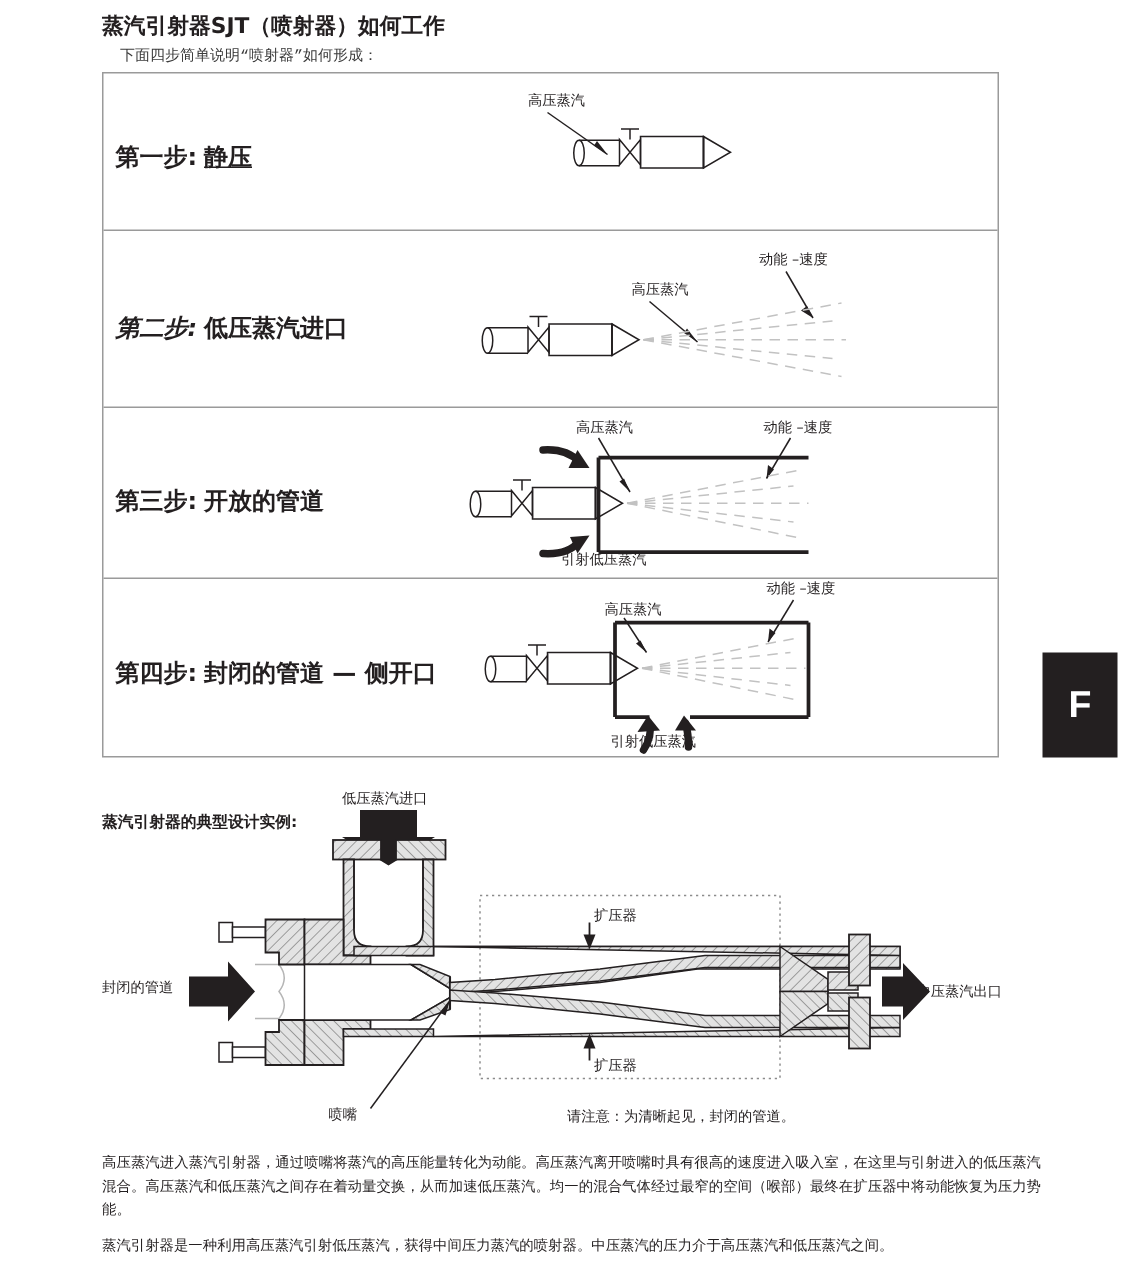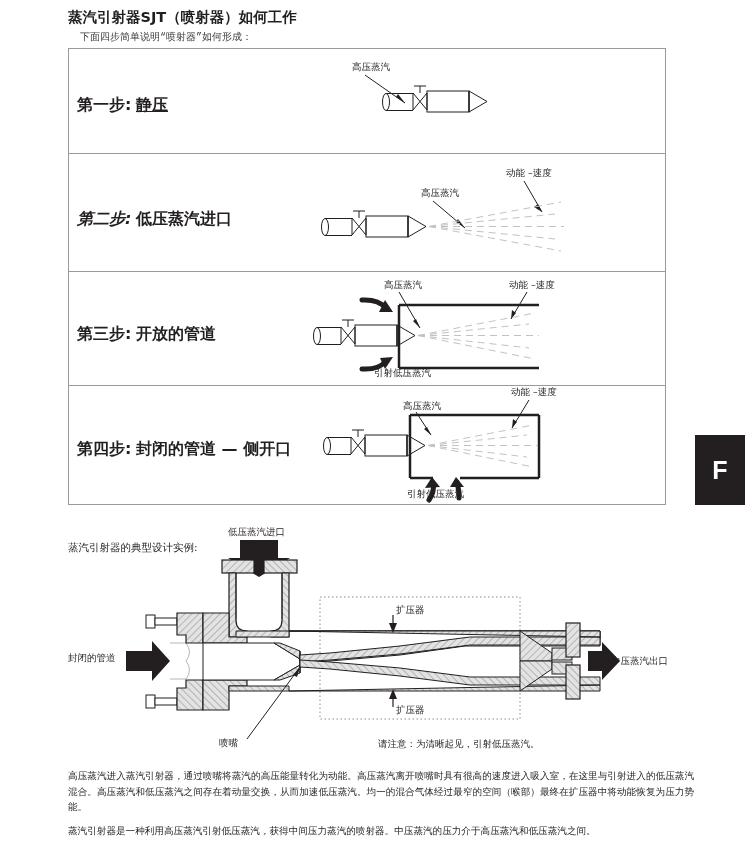--- a/index.html
+++ b/index.html
@@ -86,21 +86,21 @@
     align-items: center;
     justify-content: center;
     font-family: "Liberation Sans", sans-serif;
   }
 
   
   .xsec-title {
     position: absolute;
     left: 68px; top: 541px;
     font-size: 10.5px;
-    font-weight: normal;
+    font-weight: bold;
     white-space: nowrap;
   }
   .note {
     position: absolute;
     left: 378px; top: 738px;
     font-size: 9.5px;
     white-space: nowrap;
   }
 
   
@@ -273,21 +273,21 @@
 
   <div class="ftab">F</div>
 
   <div class="xsec-title">蒸汽引射器的典型设计实例:</div>
   <div class="anno" style="left:228px; top:526px;">低压蒸汽进口</div>
   <div class="anno" style="left:68px; top:652px;">封闭的管道</div>
   <div class="anno" style="left:611px; top:655px;">中压蒸汽出口</div>
   <div class="anno" style="left:219px; top:737px;">喷嘴</div>
   <div class="anno" style="left:396px; top:604px;">扩压器</div>
   <div class="anno" style="left:396px; top:704px;">扩压器</div>
-  <div class="note">请注意：为清晰起见，引射低压蒸汽。</div>
+  <div class="note">请注意：为清晰起见，封闭的管道。</div>
 
   <svg class="dgm" style="left:0; top:515px;" width="747" height="250" viewBox="0 0 747 250">
     <defs>
       <pattern id="hatch" patternUnits="userSpaceOnUse" width="5" height="5" patternTransform="rotate(45)">
         <rect width="5" height="5" fill="#e3e3e3"></rect>
         <line x1="0" y1="0" x2="0" y2="5" stroke="#7a7a7a" stroke-width="0.9"></line>
       </pattern>
       <pattern id="hatch2" patternUnits="userSpaceOnUse" width="5" height="5" patternTransform="rotate(-45)">
         <rect width="5" height="5" fill="#e3e3e3"></rect>
         <line x1="0" y1="0" x2="0" y2="5" stroke="#7a7a7a" stroke-width="0.9"></line>

